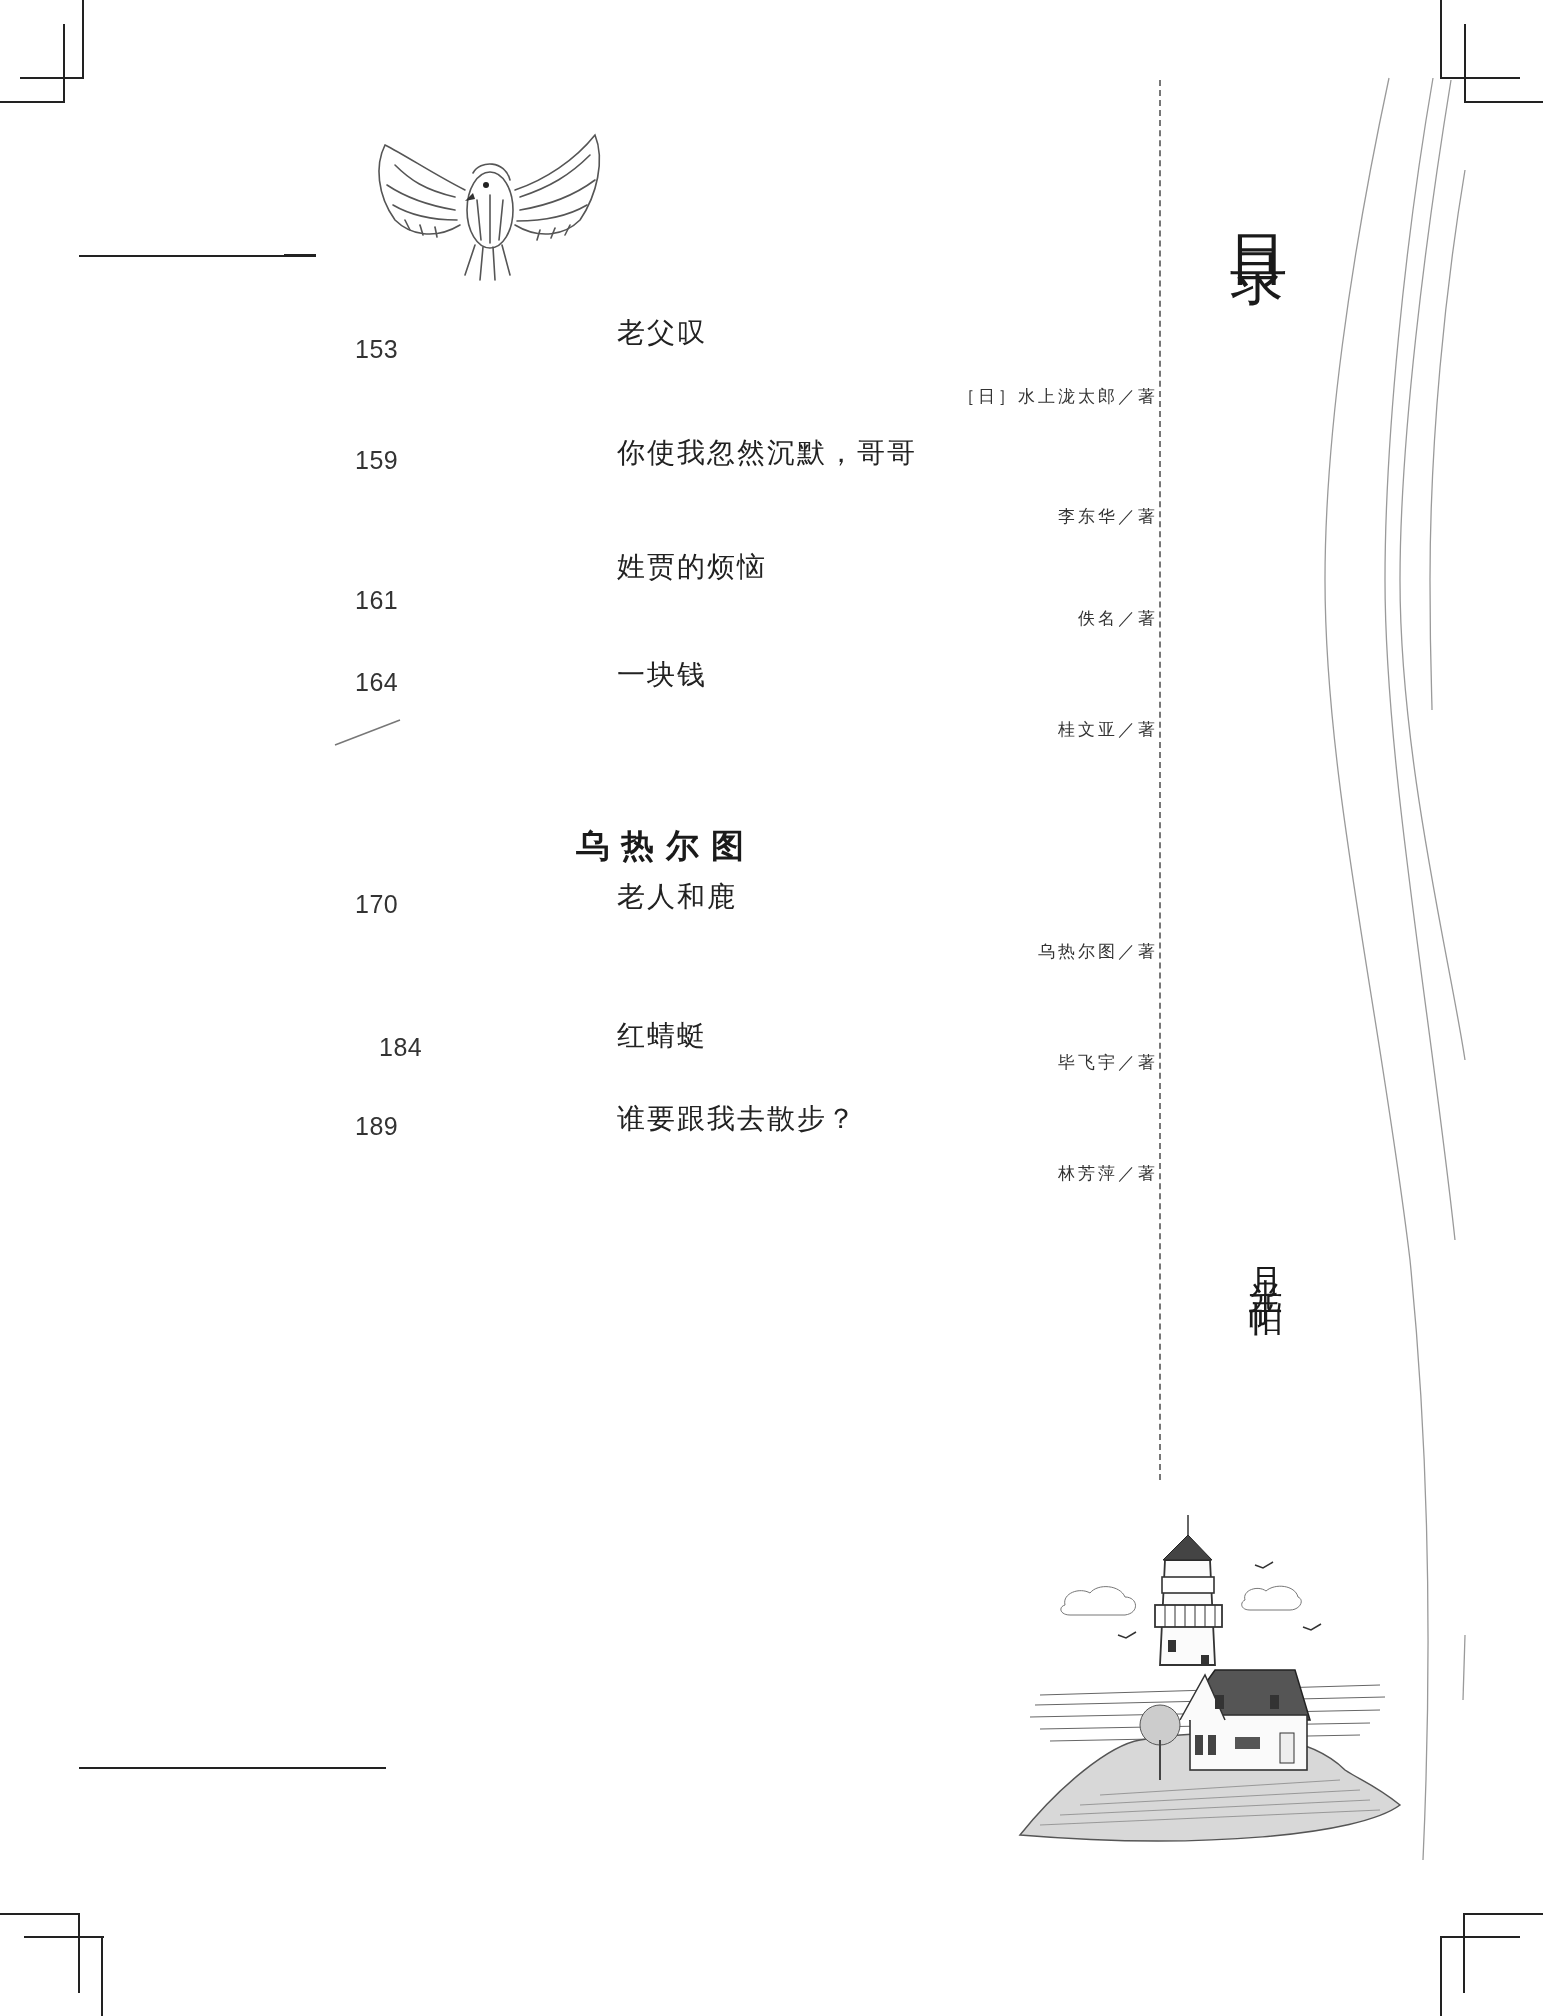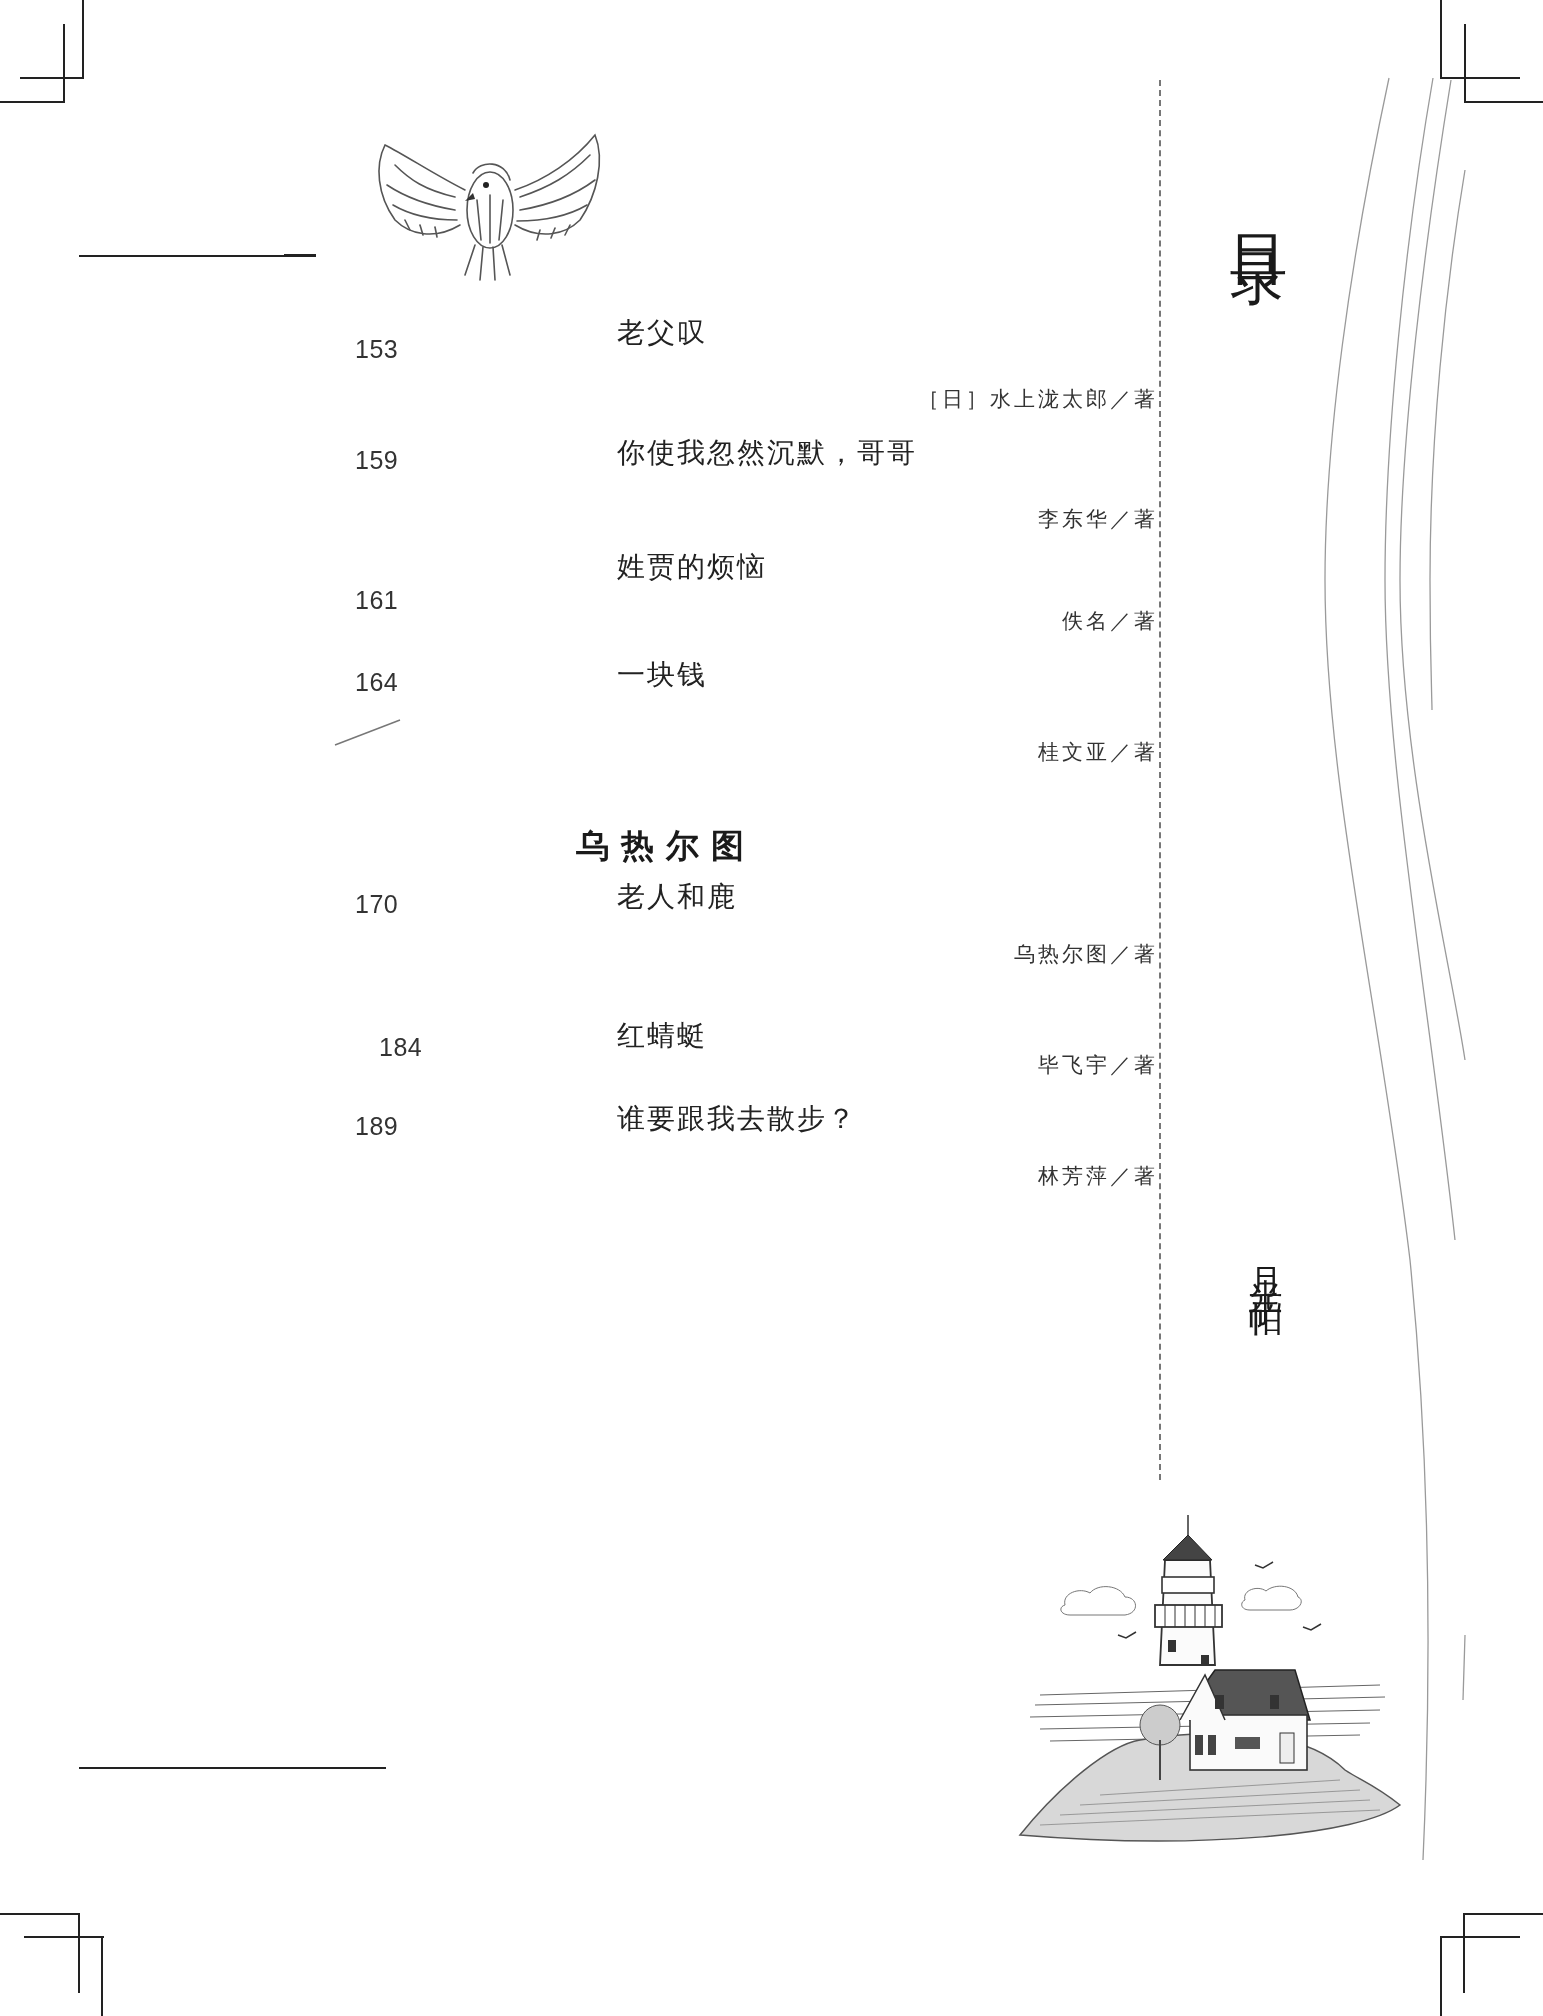--- a/index.html
+++ b/index.html
@@ -48,21 +48,21 @@
       font-family: "DejaVu Serif", serif;
       font-size: 28px;
       color: #222;
       letter-spacing: 2px;
       white-space: nowrap;
     }
     .entry-author {
       position: absolute;
       right: 385px;
       font-family: "DejaVu Sans", sans-serif;
-      font-size: 21px;
+      font-size: 17px;
       color: #333;
       letter-spacing: 3px;
       white-space: nowrap;
       text-align: right;
     }
     .section-heading {
       position: absolute;
       left: 576px;
       font-family: "DejaVu Serif", serif;
       font-size: 33px;
@@ -192,21 +192,21 @@
   <div class="entry-author" style="top:496px;margin-top:9px;">李东华／著</div>
 </div>
 <div>
   <div class="page-num" style="top:586px;">161</div>
   <div class="entry-title" style="top:548px;">姓贾的烦恼</div>
   <div class="entry-author" style="top:607px;">佚名／著</div>
 </div>
 <div>
   <div class="page-num" style="top:668px;">164</div>
   <div class="entry-title" style="top:656px;">一块钱</div>
-  <div class="entry-author" style="top:718px;margin-top:20px;">桂文亚／著</div>
+  <div class="entry-author" style="top:718px;">桂文亚／著</div>
 </div>
 
 <div class="section-heading" style="top:824px;">乌热尔图</div>
 
 <div>
   <div class="page-num" style="top:890px;">170</div>
   <div class="entry-title" style="top:878px;">老人和鹿</div>
   <div class="entry-author" style="top:940px;">乌热尔图／著</div>
 </div>
 <div>

